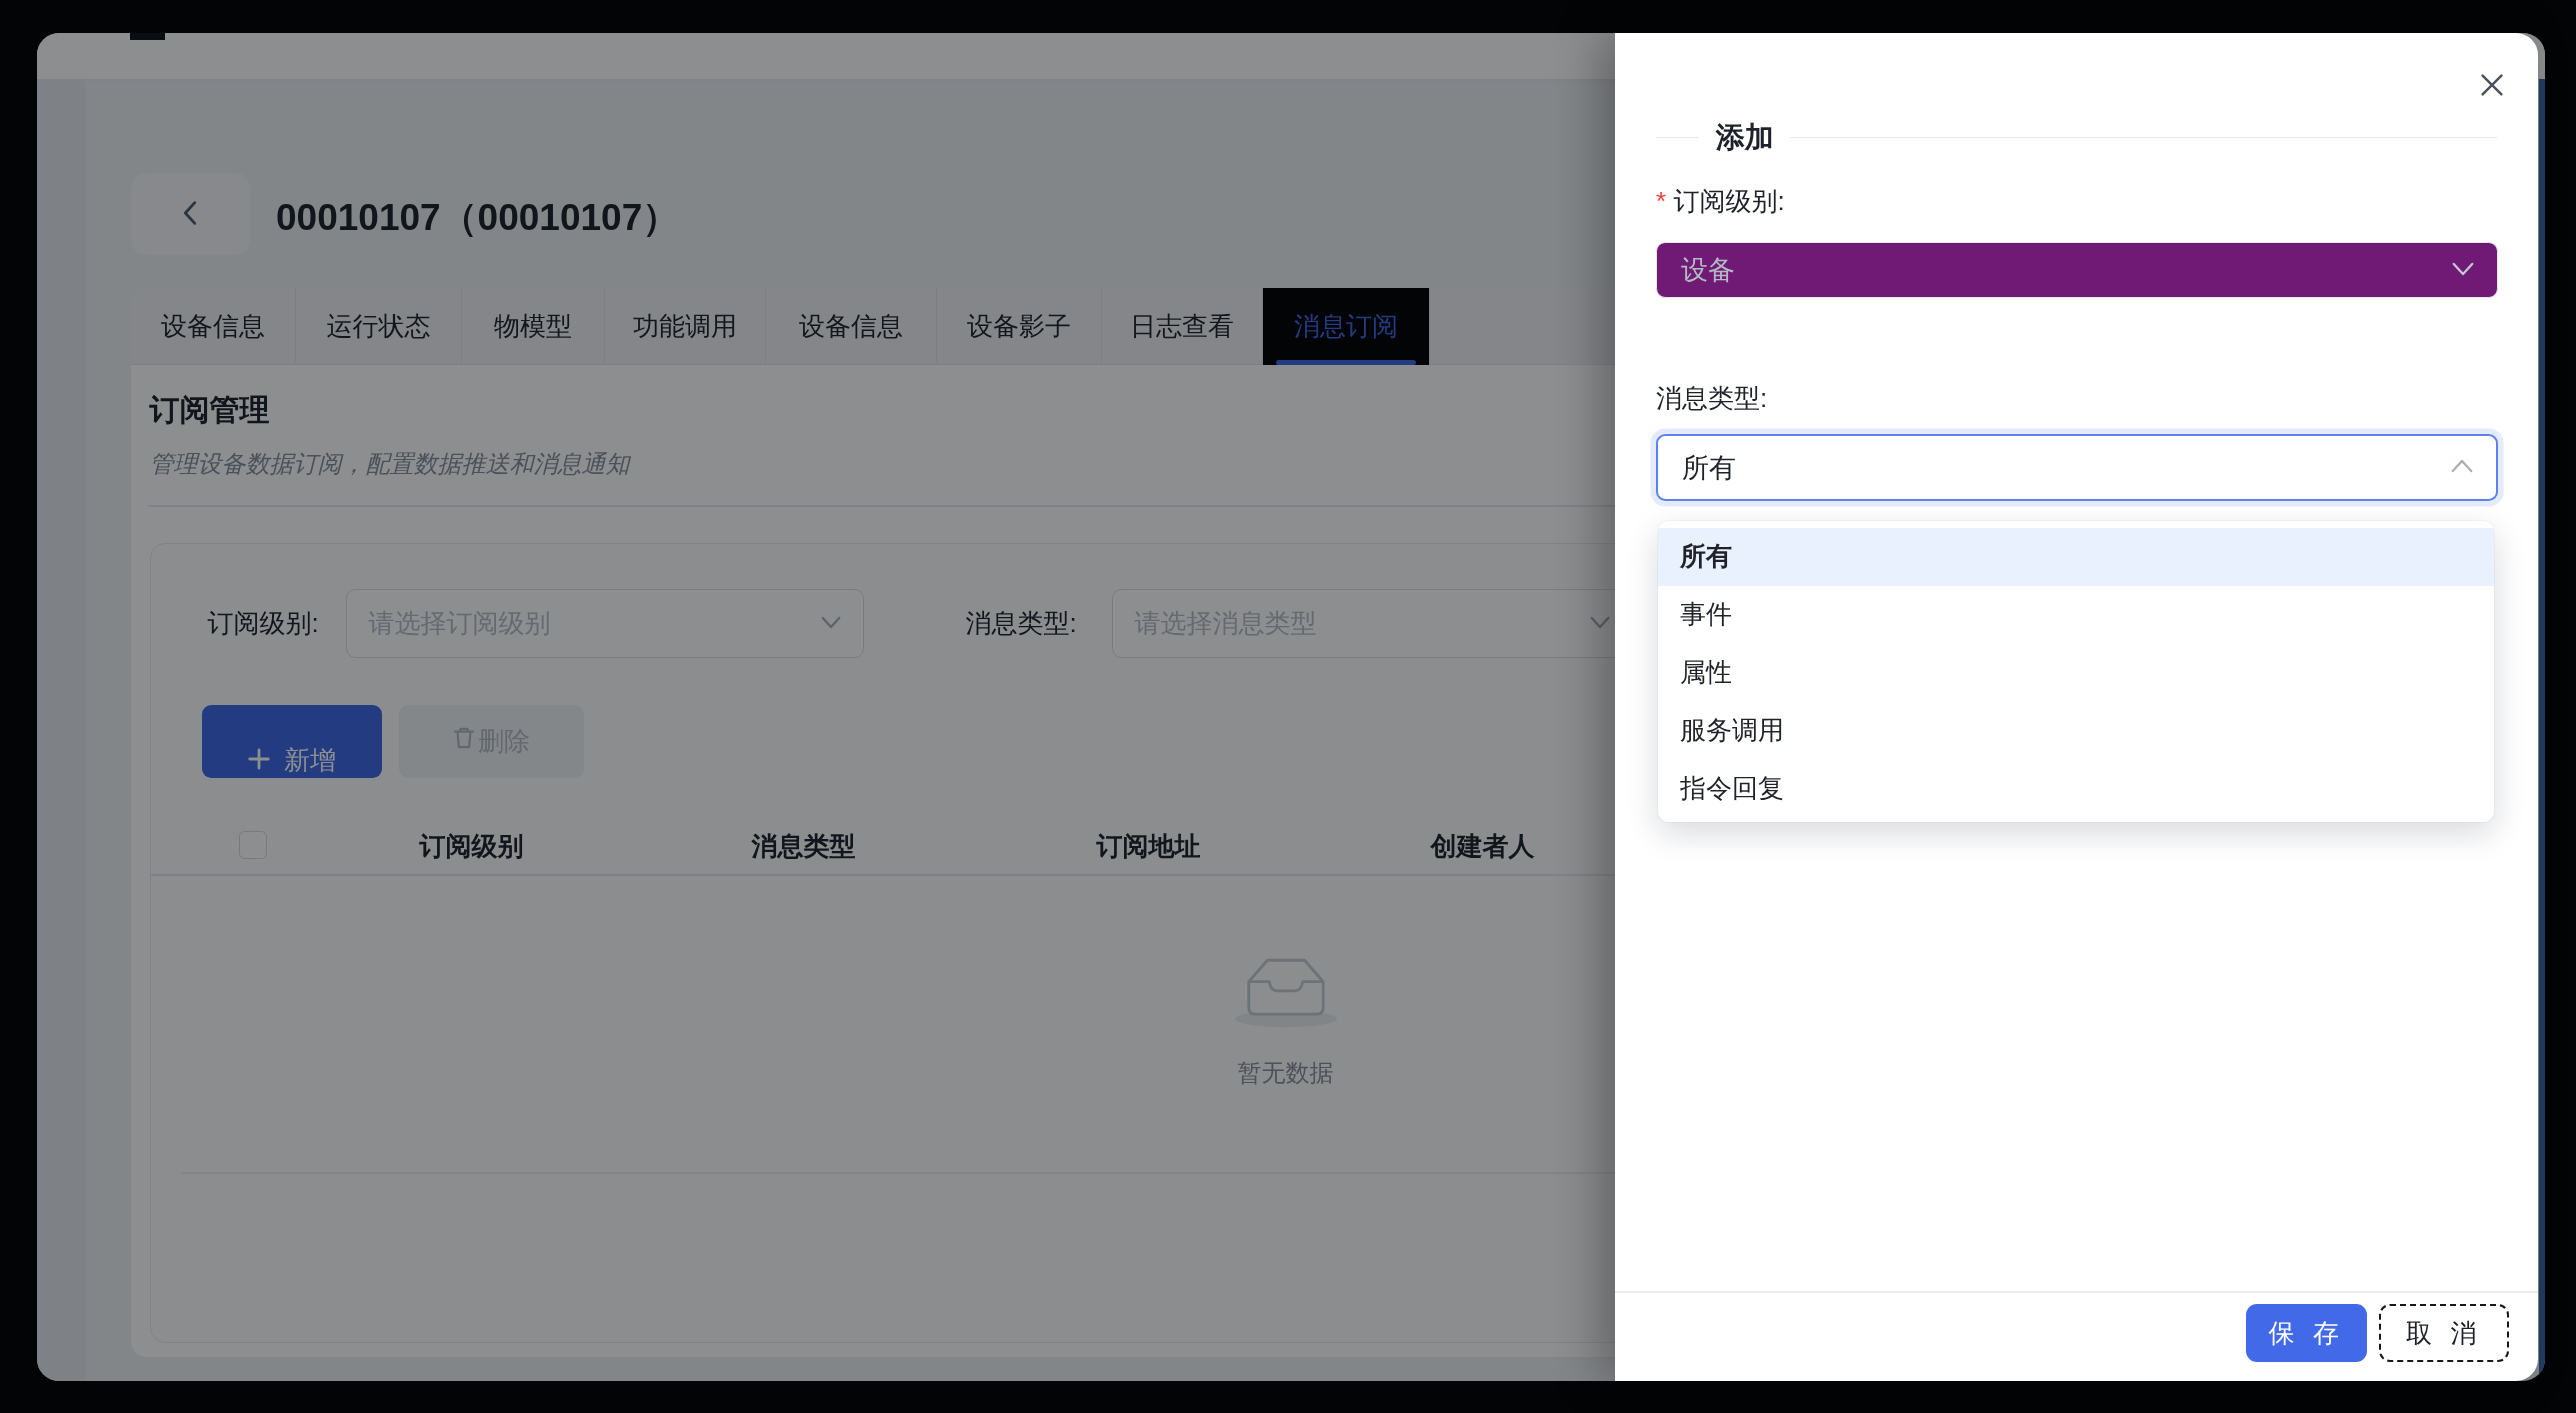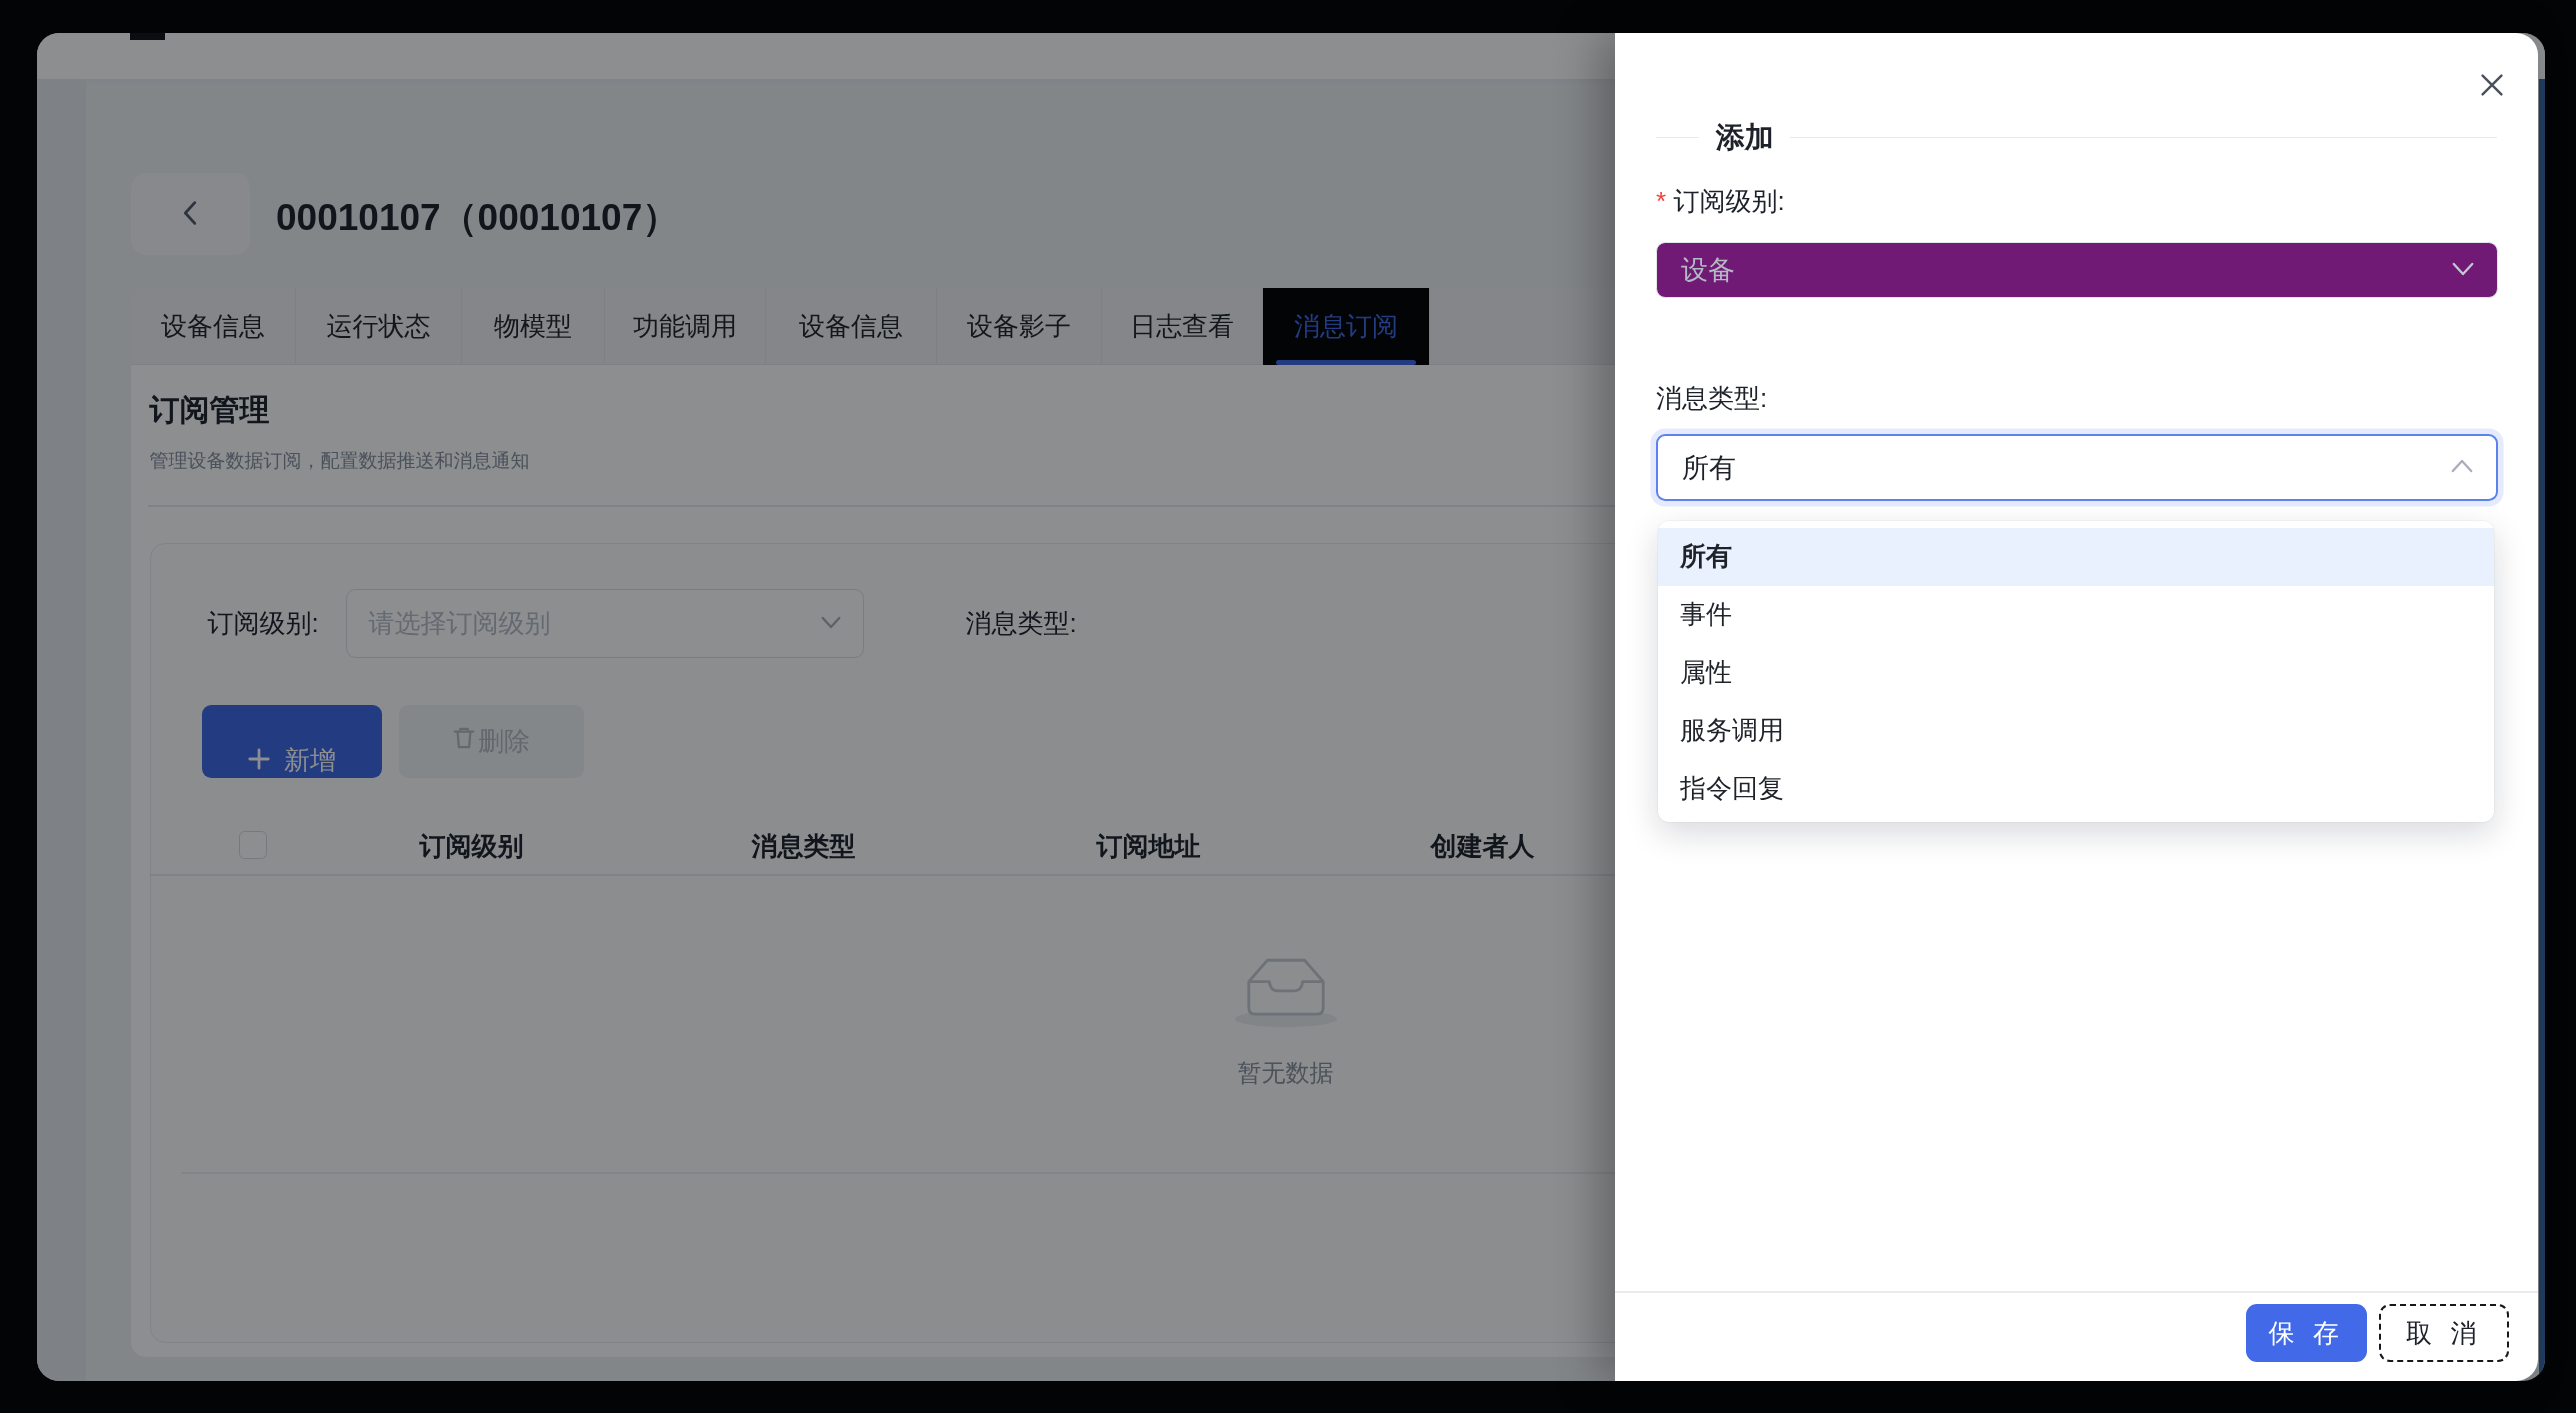--- a/index.html
+++ b/index.html
@@ -28,21 +28,21 @@
   .tabstrip { position:absolute; left:0; top:0; width:100%; height:77px; background:#f0f1f3;
     border-bottom:1.9px solid #e4e6ea; border-radius:16.7px 16.7px 0 0; display:flex; }
   .tab { height:77px; display:flex; align-items:center; justify-content:center;
     font-size:26px; color:#1f2329; border-right:1.9px solid #e4e6ea; position:relative; cursor:pointer; }
   .tab:first-child { border-radius:16.7px 0 0 0; }
   .tab.active { background:#000000; color:#3d66e4; font-weight:500; }
   .tab.active .ink { position:absolute; left:13px; right:13px; bottom:0; height:4.6px;
     background:#3d66e4; border-radius:2.8px; }
 
   .sec-title { position:absolute; left:18.6px; top:102px; font-size:30px; font-weight:700; color:#1d2129; }
-  .sec-desc  { position:absolute; left:18.6px; top:160px; font-size:19px; color:#868f9c; }
+  .sec-desc  { position:absolute; left:18.6px; top:160px; font-size:24px; color:#868f9c;font-style:italic; }
   .sec-divider { position:absolute; left:16.7px; right:20.5px; top:217px; height:1.9px; background:#e8eaee; }
 
   
   .panel { position:absolute; left:18.6px; top:255px; width:2285px; height:800px;
     border:1.9px solid #e9ebee; border-radius:15px; background:#fdfdfe; }
   .flabel { position:absolute; top:65px; height:28px; line-height:28px; font-size:26px; color:#1d2129; }
   .select { position:absolute; background:#fff; border:1.9px solid #dcdfe5; border-radius:9.3px;
     display:flex; align-items:center; cursor:pointer; }
   .select .ph { font-size:26px; color:#b6bcc6; padding-left:22px; flex:1; white-space:nowrap; overflow:hidden; }
   .select .chev { margin-right:20.5px; }
@@ -154,20 +154,28 @@
       <div class="flabel" style="left:57px">订阅级别:</div>
       <div class="select" style="left:195px; top:45px; width:518px; height:69px;">
         <span class="ph">请选择订阅级别</span>
         <span class="chev">
           <svg width="22" height="15" viewBox="0 0 24 16" fill="none">
               <polyline points="3,3 12,13 21,3" stroke="#a9aeb8" stroke-width="2.5" stroke-linecap="round" stroke-linejoin="round"></polyline>
             </svg>
         </span>
       </div>
       <div class="flabel" style="left:815px">消息类型:</div>
+      <div class="select" style="left:961px; top:45px; width:521px; height:69px;">
+        <span class="ph">请选择消息类型</span>
+        <span class="chev">
+          <svg width="22" height="15" viewBox="0 0 24 16" fill="none">
+              <polyline points="3,3 12,13 21,3" stroke="#a9aeb8" stroke-width="2.5" stroke-linecap="round" stroke-linejoin="round"></polyline>
+            </svg>
+        </span>
+      </div>
 
       <button class="btn-add">
         <span>
           <svg width="24" height="24" viewBox="0 0 26 26" fill="none">
               <path d="M13 3v20M3 13h20" stroke="#fff" stroke-width="3" stroke-linecap="round"></path>
             </svg>
         </span>
         <span>新增</span>
       </button>
       <button class="btn-del">

